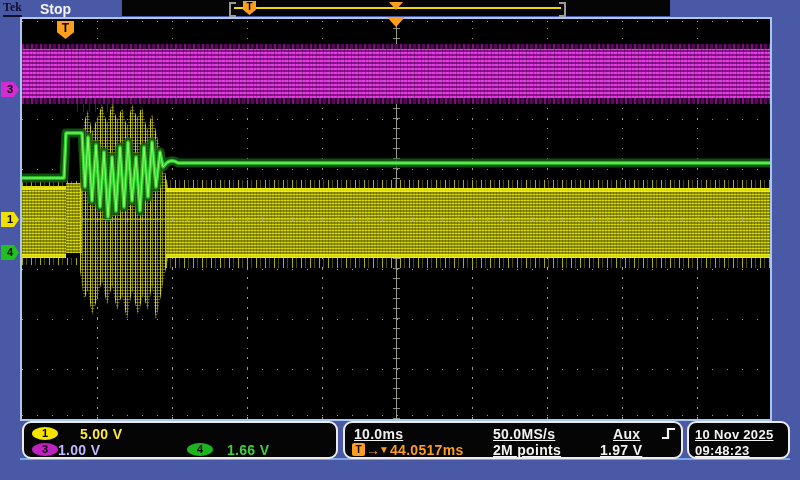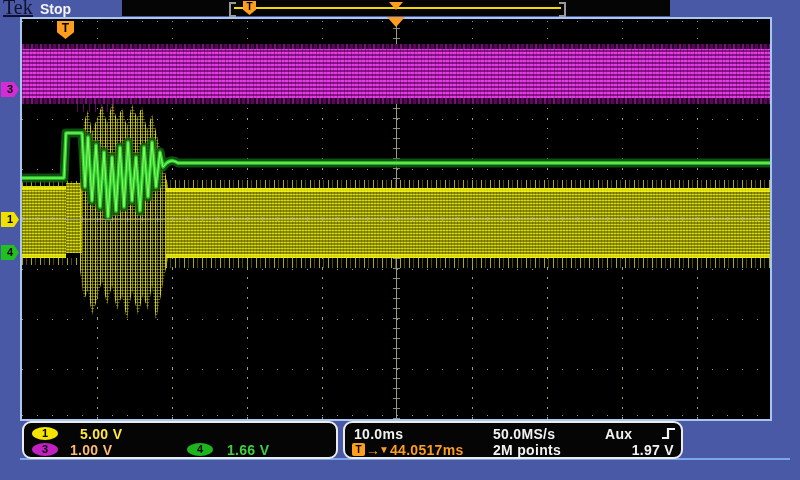--- a/index.html
+++ b/index.html
@@ -1,20 +1,20 @@
 <!DOCTYPE html>
 <html><head>
 <meta charset="utf-8">
 <style>
   html,body{margin:0;padding:0;background:#222;}
   .screen{position:relative;width:800px;height:480px;background:#4a59a5;overflow:hidden;
           font-family:"Liberation Sans",sans-serif;-webkit-font-smoothing:antialiased;}
   
   .tek-logo{position:absolute;left:3px;top:0px;font-family:"Liberation Serif",serif;
-            font-weight:normal;font-size:20px;color:#11112e;border-bottom:2px solid #11112e;line-height:15px;}
+            font-weight:bold;font-size:12px;color:#11112e;border-bottom:2px solid #11112e;line-height:15px;}
   .run-state{position:absolute;left:40px;top:1px;font-size:14px;font-weight:bold;color:#f4f4f4;}
   .acq-bar{position:absolute;left:122px;top:0;width:548px;height:16px;background:#050505;}
   .acq-line{position:absolute;left:112px;top:7px;width:327px;height:2px;background:#f2d800;}
   .acq-bracket{position:absolute;top:2px;width:5px;height:11px;}
   .acq-bracket.l{left:107px;border-left:2px solid #9a9a9a;border-top:2px solid #9a9a9a;border-bottom:2px solid #9a9a9a;}
   .acq-bracket.r{left:437px;border-right:2px solid #9a9a9a;border-top:2px solid #9a9a9a;border-bottom:2px solid #9a9a9a;}
   .acq-t{position:absolute;left:121px;top:1px;width:13px;height:14px;background:#ff9d1e;
          clip-path:polygon(0 0,100% 0,100% 62%,50% 100%,0 62%);
          color:#000;font-size:10px;font-weight:bold;text-align:center;line-height:12px;}
   .acq-tri{position:absolute;left:267px;top:2px;width:0;height:0;
@@ -74,21 +74,21 @@
      color:#000;font-size:12px;font-weight:bold;text-align:center;line-height:14px;}
   .exp-tri{position:absolute;left:387px;top:17px;width:0;height:0;z-index:8;
      border-left:9px solid transparent;border-right:9px solid transparent;border-top:10px solid #ff9d1e;}
   
   .under-line{position:absolute;left:20px;width:770px;top:458px;height:2px;background:#7aa7e8;}
   .rbox{position:absolute;top:421px;height:38px;background:#050505;border:2px solid #ececec;
         border-radius:9px;box-sizing:border-box;z-index:2;font-weight:bold;font-size:14px;}
   .rbox span{position:absolute;white-space:nowrap;letter-spacing:.3px;}
   .badge{position:absolute;width:26px;height:13px;border-radius:50%;color:#000;
          font-size:11px;font-weight:bold;text-align:center;line-height:13px;}
-  .wt{color:#f2f2f2;}
+  .wt{color:#f2f2f2;text-decoration:underline;}
   .or{color:#ff9d1e;}
   .tsq{position:absolute;left:5px;top:1px;width:13px;height:13px;background:#ff9d1e;border-radius:2px;
        color:#000;font-size:10px;font-weight:bold;text-align:center;line-height:13px;}
   .trgrp{position:absolute;left:2px;top:19px;width:200px;height:16px;}
   .slope{position:absolute;left:316px;top:3px;}
 </style>
 </head>
 <body>
 
 <div class="screen">
@@ -156,36 +156,40 @@
   <div class="chan-mark" style="top:245px;background:#1fc01f">4</div>
   <div class="trig-t">T</div>
   <div class="exp-tri"></div>
 
   <div class="under-line"></div>
 
   <div class="rbox" style="left:22px;width:316px;">
     <div class="badge" style="left:8px;top:4px;background:#f5e400">1</div>
     <span style="left:56px;top:3px;color:#ffe93d">5.00 V</span>
     <div class="badge" style="left:8px;top:20px;background:#c021c0">3</div>
-    <span style="left:46px;top:19px;color:#fdba74">1.00 V</span>
+    <span style="left:34px;top:19px;color:#c4b5fd">1.00 V</span>
     <div class="badge" style="left:163px;top:20px;background:#1db41d">4</div>
     <span style="left:203px;top:19px;color:#3ecf3e">1.66 V</span>
   </div>
 
   <div class="rbox" style="left:343px;width:340px;">
     <span class="wt" style="left:9px;top:3px">10.0ms</span>
     <span class="wt" style="left:148px;top:3px">50.0MS/s</span>
-    <span class="wt" style="left:260px;top:3px">Aux</span>
+    <span class="wt" style="left:268px;top:3px">Aux</span>
     <svg class="slope" width="16" height="15">
       <path d="M1 12 H7 V3 H14" fill="none" stroke="#f2f2f2" stroke-width="2.2"></path>
     </svg>
     <div class="trgrp">
       <div class="tsq">T</div>
       <span class="or" style="left:19px;top:0">→</span>
       <span class="or" style="left:32px;top:2px;font-size:10px">▼</span>
       <span class="or" style="left:43px;top:0">44.0517ms</span>
     </div>
     <span class="wt" style="left:148px;top:19px">2M points</span>
-    <span class="wt" style="left:255px;top:19px;width:74px;text-align:right">1.97 V</span>
+    <span class="wt" style="left:255px;top:19px;width:74px;text-align:left">1.97 V</span>
   </div>
 
+  <div class="rbox" style="left:687px;width:103px;font-size:13px;">
+    <span class="wt" style="left:6px;top:4px">10 Nov 2025</span>
+    <span class="wt" style="left:6px;top:20px">09:48:23</span>
+  </div>
 
 </div>
 
 </body></html>

